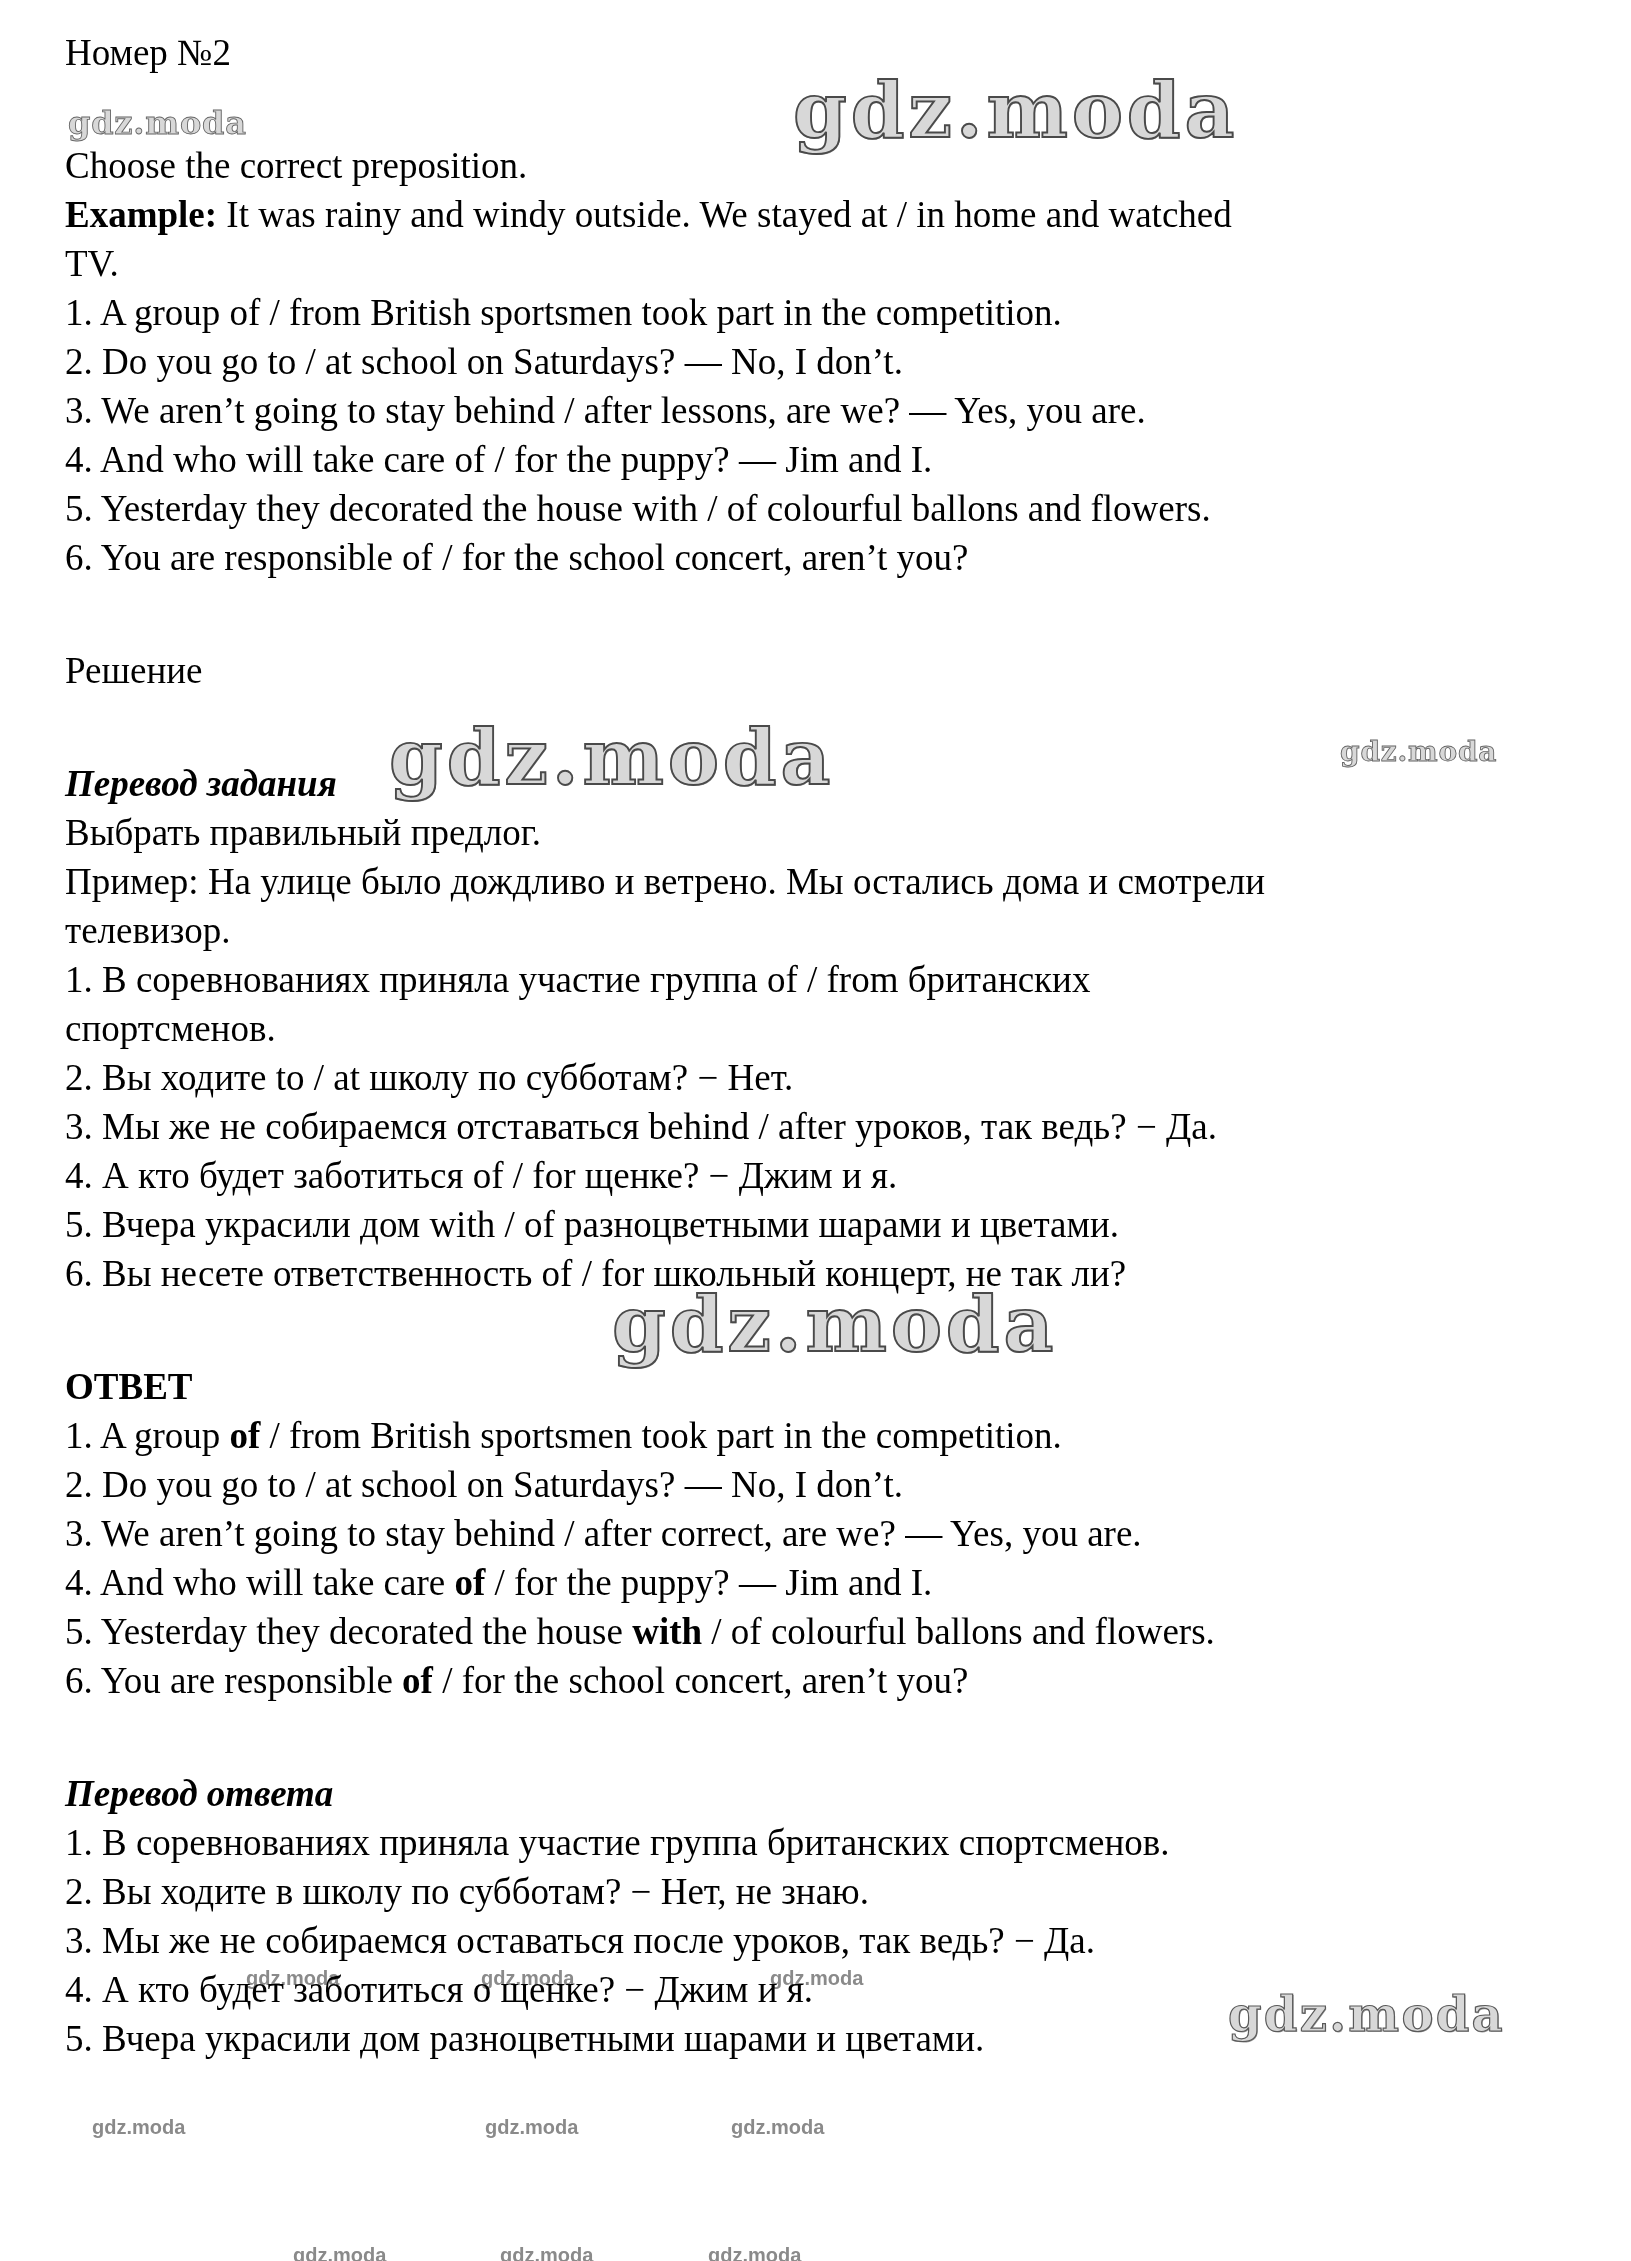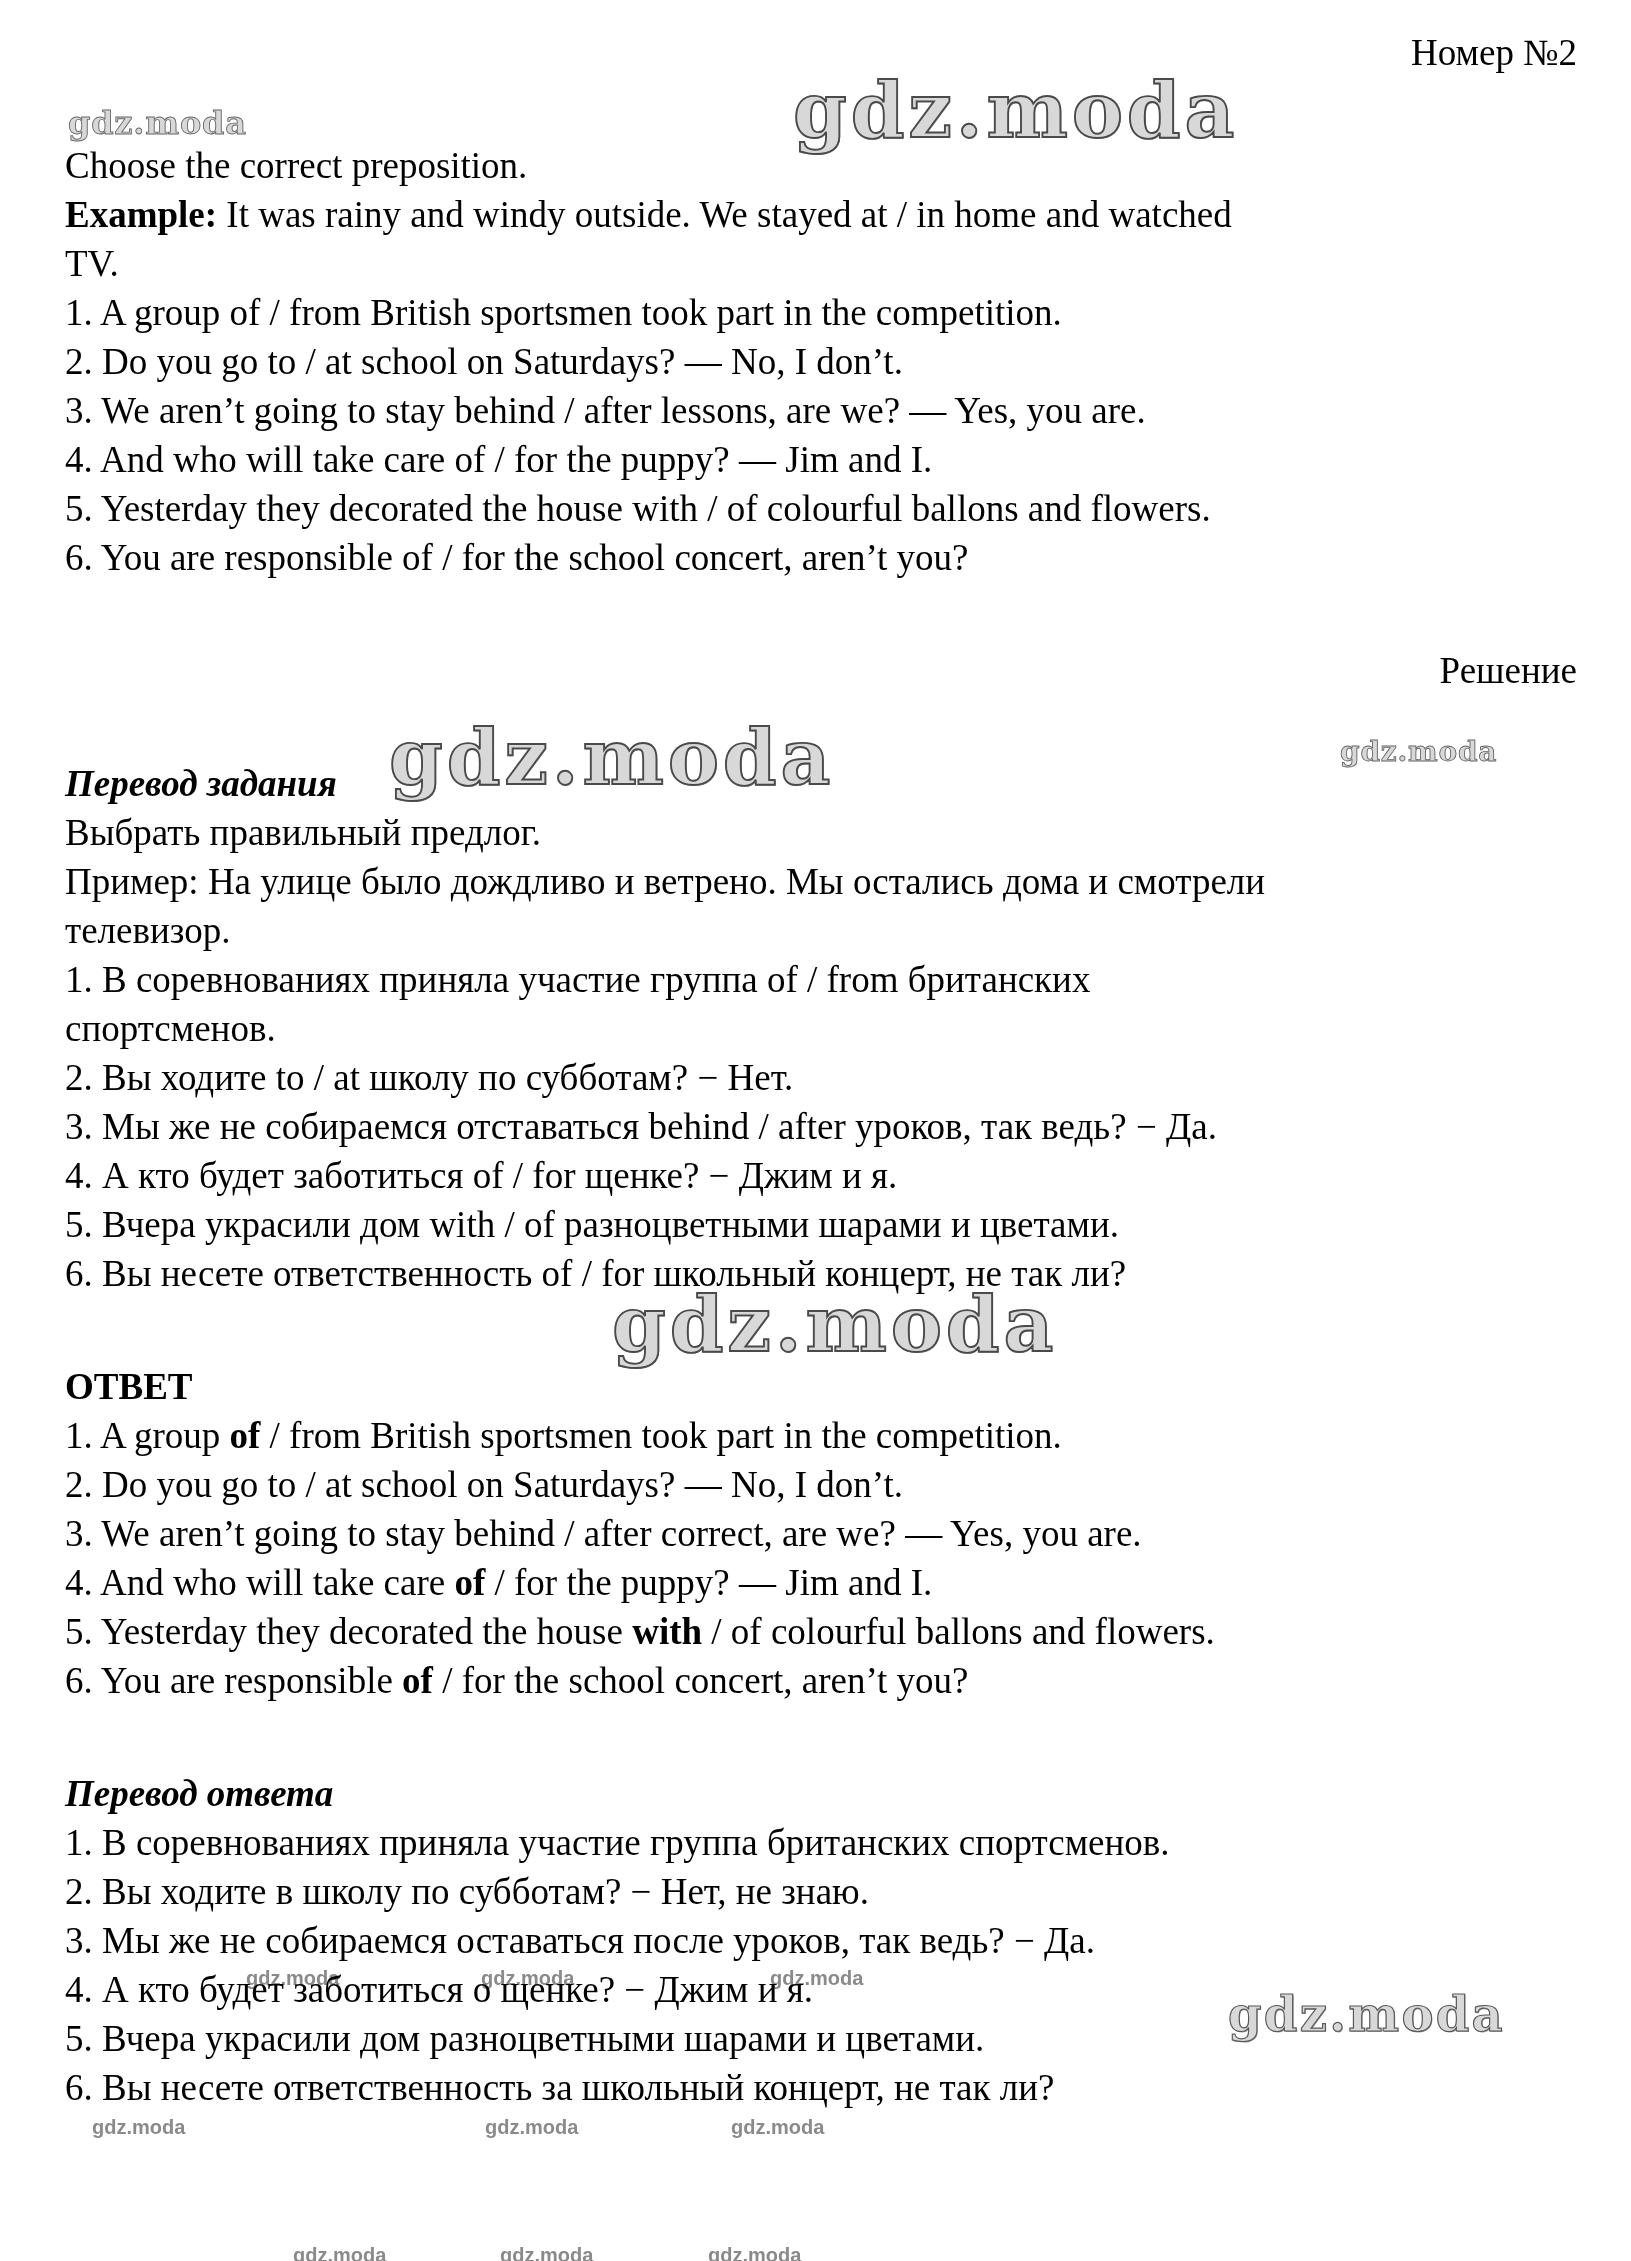--- a/index.html
+++ b/index.html
@@ -13,21 +13,21 @@
     line-height: 49px;
     position: relative;
     overflow: hidden;
   }
   .page {
     position: relative;
     padding: 28px 54px 0 65px;
     z-index: 1;
   }
   p { margin: 0; white-space: nowrap; }
-  .center { text-align: right; }
+  .center { text-align: left; }
   .mt-gap { margin-top: 64px; }
   .bold { font-weight: bold; }
   .bi { font-weight: bold; font-style: italic; }
 
   
   .wm {
     position: absolute;
     z-index: 0;
     font-family: "DejaVu Serif", serif;
     font-weight: 700;
@@ -119,16 +119,15 @@
   <p><span>4. And who will take care </span><span style="font-weight: bold;">of</span><span> / for the puppy? — Jim and I.</span></p>
   <p><span>5. Yesterday they decorated the house </span><span style="font-weight: bold;">with</span><span> / of colourful ballons and flowers.</span></p>
   <p><span>6. You are responsible </span><span style="font-weight: bold;">of</span><span> / for the school concert, aren’t you?</span></p>
 
   <p class="bi mt-gap">Перевод ответа</p>
   <p>1. В соревнованиях приняла участие группа британских спортсменов.</p>
   <p>2. Вы ходите в школу по субботам? − Нет, не знаю.</p>
   <p>3. Мы же не собираемся оставаться после уроков, так ведь? − Да.</p>
   <p>4. А кто будет заботиться о щенке? − Джим и я.</p>
   <p>5. Вчера украсили дом разноцветными шарами и цветами.</p>
-  <p>6. Вы несете ответственность за школьный концерт, не так ли?</p>
 
 </div>
 
 
 </body></html>

